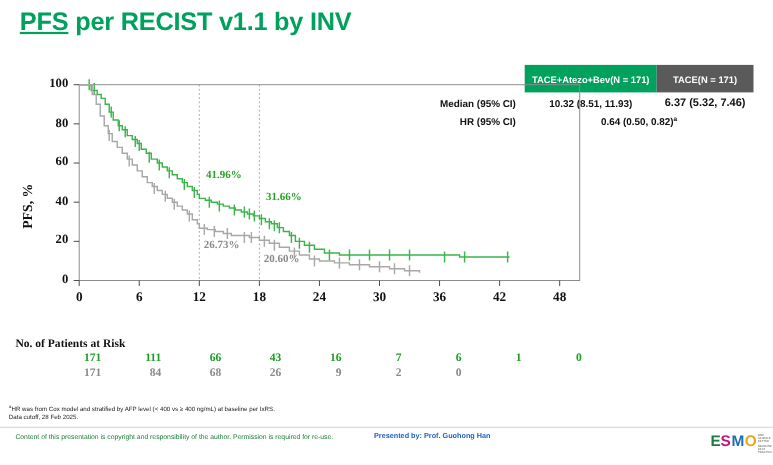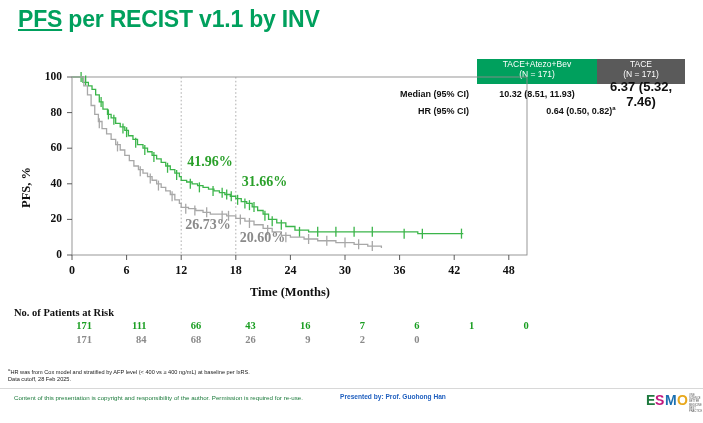--- a/index.html
+++ b/index.html
@@ -16,33 +16,33 @@
     font-size:23px;font-weight:bold;color:#00a05d;letter-spacing:-0.2px;
     white-space:nowrap;
   }
   #title .u{text-decoration:underline;text-underline-offset:2px;}
 
   
   #stats{position:absolute;left:355px;top:59px;width:330px;}
   .sthead{display:flex;height:25px;}
   .sthead .sp{width:122px;}
   .sthead .cell{
-    display:flex;flex-direction:column;align-items:center;
-    color:#ffffff;font-size:8.5px;font-weight:normal;line-height:10px;
+    display:flex;flex-direction:row;align-items:center;justify-content:center;
+    color:#ffffff;font-size:8.5px;font-weight:bold;line-height:10px;
   }
   .sthead .c1{width:120px;background:#00a05d;}
   .sthead .c2{width:88px;background:#5a5a5a;}
   .strow{display:flex;align-items:center;height:15px;margin-top:2px;}
   .strow .lbl{
     width:122px;text-align:right;padding-right:8px;box-sizing:border-box;
     font-family:"Liberation Sans", sans-serif;
     font-size:9px;font-weight:bold;color:#101010;
   }
   .strow .v1{width:120px;text-align:center;font-size:9px;font-weight:bold;color:#101010;}
-  .strow .v2{width:88px;text-align:center;font-size:13px;font-weight:bold;color:#101010;}
+  .strow .v2{width:88px;text-align:center;font-size:10px;font-weight:bold;color:#101010;}
   .strow .vwide{width:208px;text-align:center;font-size:9px;font-weight:bold;color:#101010;}
   sup{font-size:6px;vertical-align:super;}
 
   
   #chart{position:absolute;left:0px;top:60px;width:600px;height:245px;}
   #ylabel{
     position:absolute;left:-4px;top:120px;width:60px;text-align:center;
     font-family:"Liberation Serif", serif;font-size:12.5px;font-weight:bold;color:#101010;
     transform:rotate(-90deg);transform-origin:center center;
   }
@@ -53,21 +53,21 @@
   .xtick{
     position:absolute;width:40px;text-align:center;
     font-family:"Liberation Serif", serif;font-size:12px;font-weight:bold;color:#101010;
   }
   #xlabel{
     position:absolute;left:160px;top:225px;width:260px;text-align:center;
     font-family:"Liberation Serif", serif;font-size:12.5px;font-weight:bold;color:#101010;
   }
   .ann{
     position:absolute;font-family:"Liberation Serif", serif;
-    font-size:14px;font-weight:bold;white-space:nowrap;
+    font-size:10px;font-weight:bold;white-space:nowrap;
   }
   .ann.g{color:#2aa02a;}
   .ann.k{color:#8a8a8a;}
 
   
   #risklabel{
     position:absolute;left:14px;top:307px;
     font-family:"Liberation Serif", serif;font-size:10.5px;font-weight:bold;color:#101010;
     white-space:nowrap;
   }
@@ -142,21 +142,20 @@
     <div class="strow">
       <div class="lbl">HR (95% CI)</div>
       <div class="vwide">
         <span>0.64 (0.50, 0.82)</span><sup>a</sup>
       </div>
     </div>
   </div>
 
   <div id="chart">
     <div id="ylabel">PFS, %</div>
-    <div id="xlabel">Time  (Months)</div>
     <svg id="plot" width="600" height="245">
         <rect x="72" y="17" width="455" height="178" fill="none" stroke="#8c8c8c" stroke-width="0.9"></rect>
         <line x1="181.2" y1="17" x2="181.2" y2="195" stroke="#9a9a9a" stroke-width="0.8" stroke-dasharray="1.6,2.2"></line>
         <line x1="235.79999999999998" y1="17" x2="235.79999999999998" y2="195" stroke="#9a9a9a" stroke-width="0.8" stroke-dasharray="1.6,2.2"></line>
         <line x1="67" y1="195" x2="72" y2="195" stroke="#4a4a4a" stroke-width="0.9"></line>
         <line x1="67" y1="159.4" x2="72" y2="159.4" stroke="#4a4a4a" stroke-width="0.9"></line>
         <line x1="67" y1="123.8" x2="72" y2="123.8" stroke="#4a4a4a" stroke-width="0.9"></line>
         <line x1="67" y1="88.2" x2="72" y2="88.2" stroke="#4a4a4a" stroke-width="0.9"></line>
         <line x1="67" y1="52.599999999999994" x2="72" y2="52.599999999999994" stroke="#4a4a4a" stroke-width="0.9"></line>
         <line x1="67" y1="17" x2="72" y2="17" stroke="#4a4a4a" stroke-width="0.9"></line>

